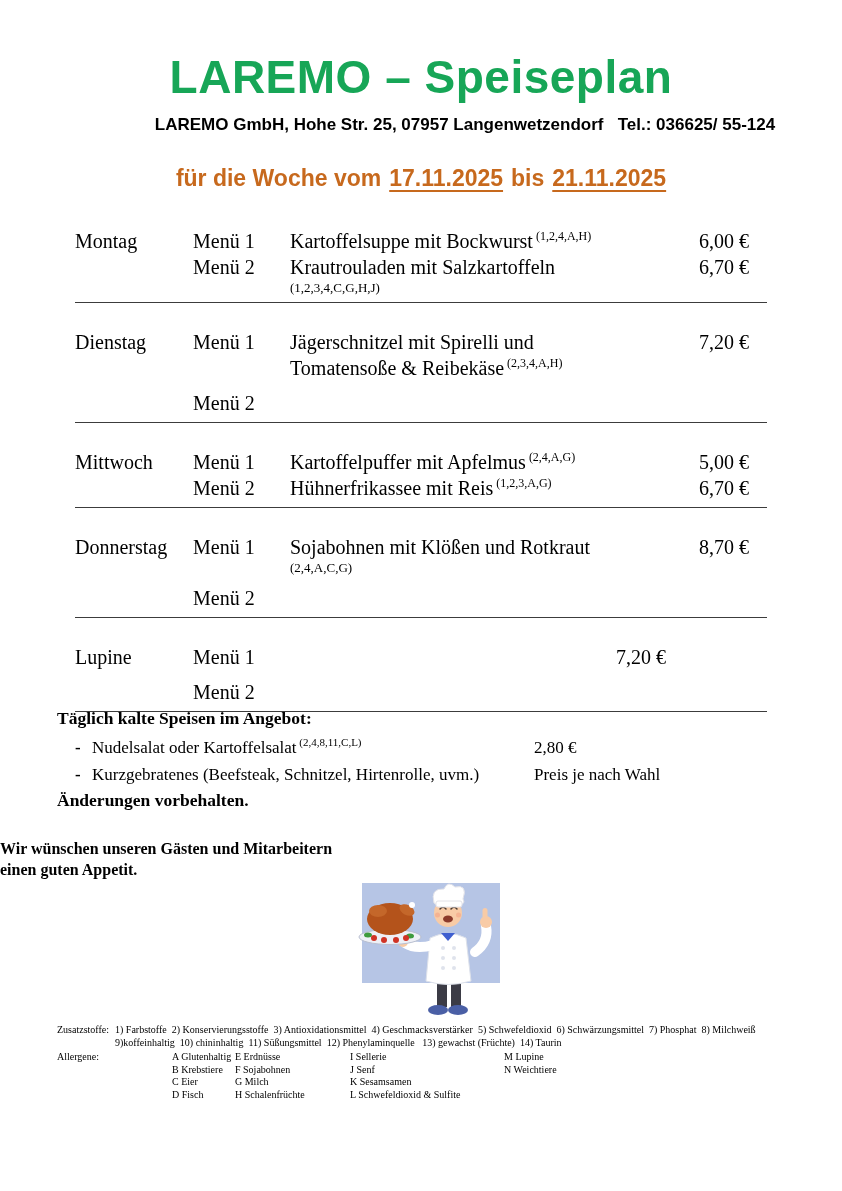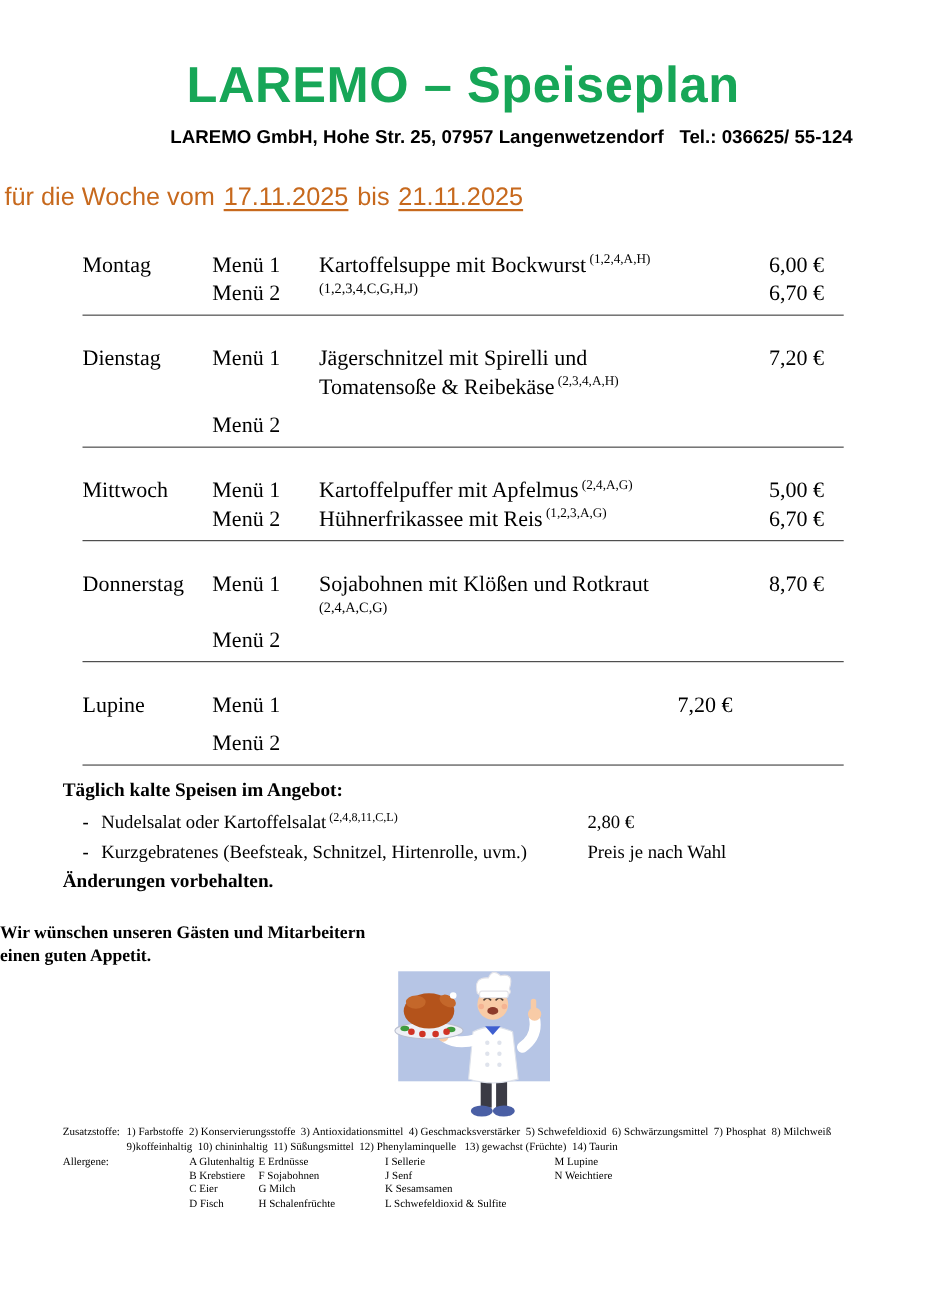--- a/index.html
+++ b/index.html
@@ -17,22 +17,22 @@
   .title{
     position:absolute;top:50px;left:0;width:100%;text-align:center;
     font-family:"Liberation Sans", sans-serif;font-weight:bold;
     font-size:46px;color:var(--green);letter-spacing:.5px;
   }
   .address{
     position:absolute;top:115px;left:0;width:100%;text-align:center;
     font-family:"Liberation Sans", sans-serif;font-weight:bold;font-size:17px;margin-left:44px;
   }
   .week{
-    position:absolute;top:165px;left:0;width:100%;text-align:left;
-    font-family:"Liberation Sans", sans-serif;font-weight:normal;
+    position:absolute;top:165px;left:0;width:100%;text-align:center;
+    font-family:"Liberation Sans", sans-serif;font-weight:bold;
     font-size:23px;color:var(--orange);
   }
   .week span{margin:0 4px;}
   .week .u{text-decoration:underline;text-underline-offset:4px;}
   
   .menu-table{position:absolute;top:228px;left:75px;width:692px;font-size:20px;}
   .menu-row{display:grid;grid-template-columns:118px 97px 394px 1fr;align-items:start;}
   .menu-row.gap{margin-top:9px;}
   .c-day,.c-menu{line-height:26px;white-space:nowrap;}
   .c-price{text-align:right;padding-right:18px;line-height:26px;white-space:nowrap;}
@@ -79,20 +79,21 @@
         <div class="c-menu">Menü 1</div>
         <div class="c-dish">
           <div class="dish-line"><span>Kartoffelsuppe mit Bockwurst</span><sup>&nbsp;(1,2,4,A,H)</sup></div>
         </div>
         <div class="c-price">6,00 €</div>
       </div>
       <div class="menu-row">
         <div class="c-day"></div>
         <div class="c-menu">Menü 2</div>
         <div class="c-dish">
+          <div class="dish-line"><span>Krautrouladen mit Salzkartoffeln</span></div>
           <div class="sm-line">(1,2,3,4,C,G,H,J)</div>
         </div>
         <div class="c-price">6,70 €</div>
       </div>
       <div class="day-rule"></div>
     </div>
     <div class="day">
       <div class="menu-row">
         <div class="c-day">Dienstag</div>
         <div class="c-menu">Menü 1</div>

